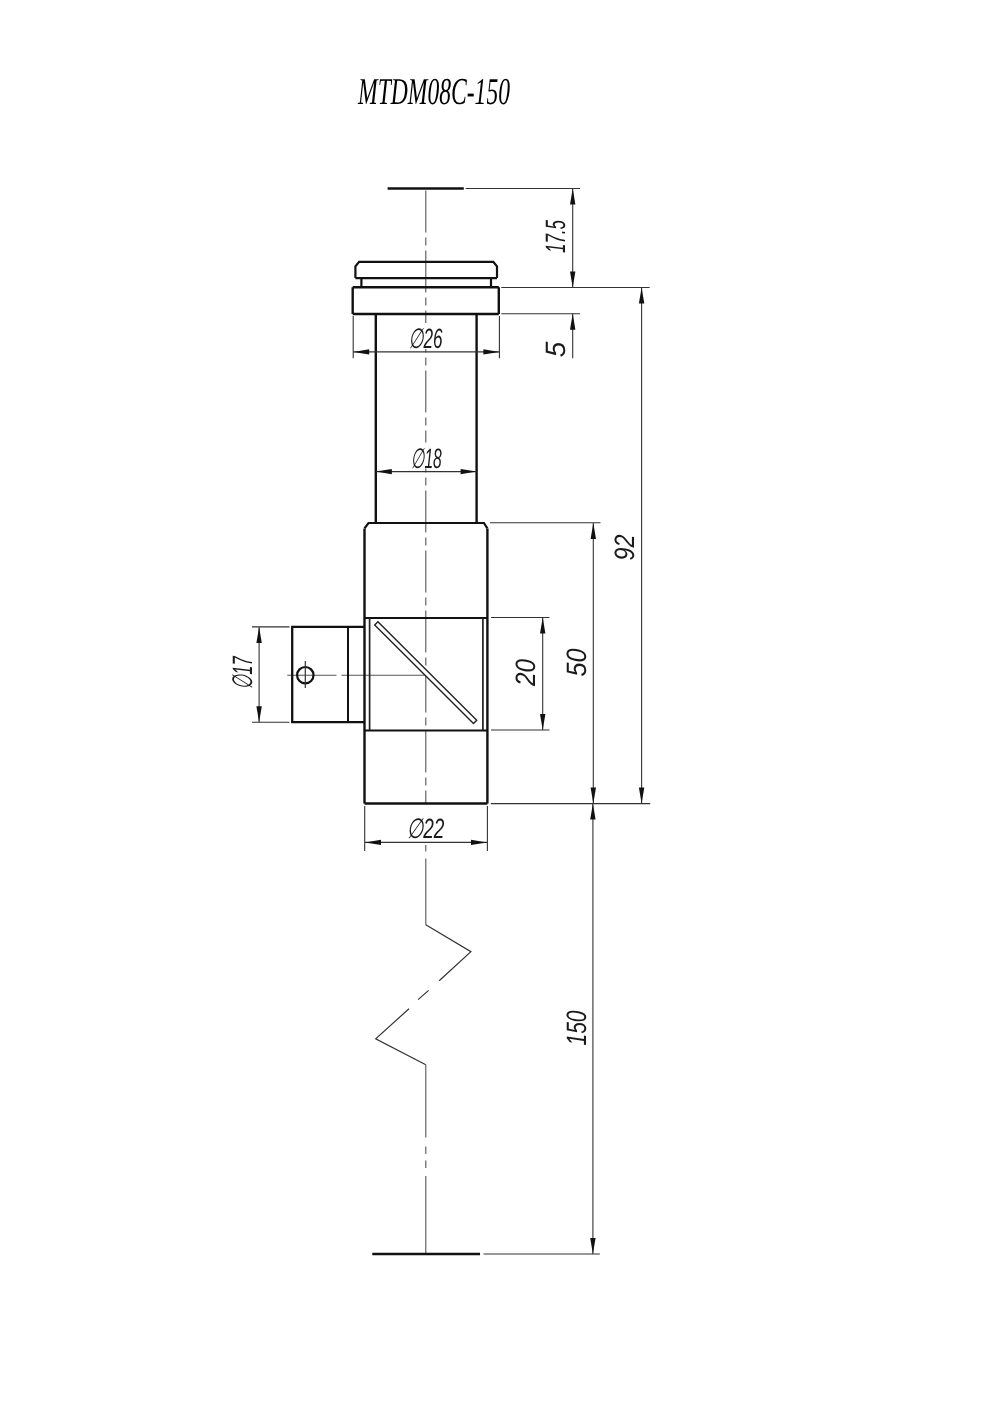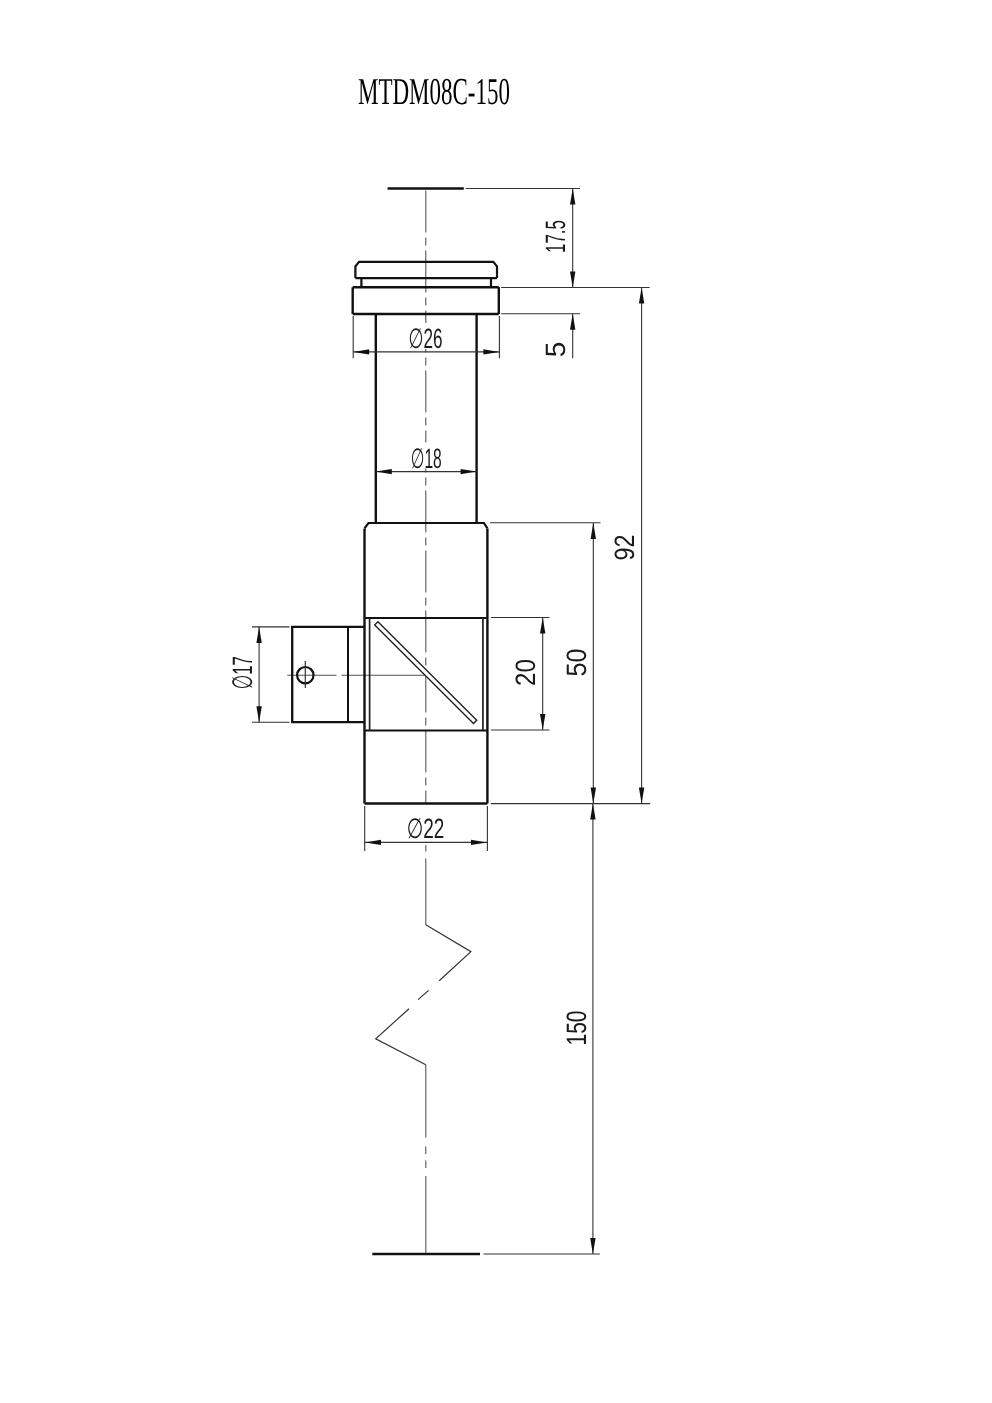--- a/index.html
+++ b/index.html
@@ -1,16 +1,16 @@
 <!DOCTYPE html>
 <html><head>
 <meta charset="utf-8">
 <style>
 html,body{margin:0;padding:0;background:#fff;-webkit-font-smoothing:antialiased;}
-.page{width:836px;height:1403px;position:relative;background:#ffffff;}
+.page{width:836px;height:1403px;position:relative;background:#ffffff;font-style:italic;}
 svg{-webkit-font-smoothing:antialiased;}text{font-family:"Liberation Sans",sans-serif;fill:#1a1a1a;text-rendering:geometricPrecision;-webkit-font-smoothing:antialiased;}
 .title{font-family:"Liberation Serif",serif;font-size:38px;fill:#000;}
 .dim{font-size:28px;}
 </style>
 </head>
 <body>
 <div class="page">
 <svg width="992" height="1403" viewBox="0 0 992 1403" xmlns="http://www.w3.org/2000/svg">
 <rect x="0" y="0" width="992" height="1403" fill="#ffffff"></rect>
 

